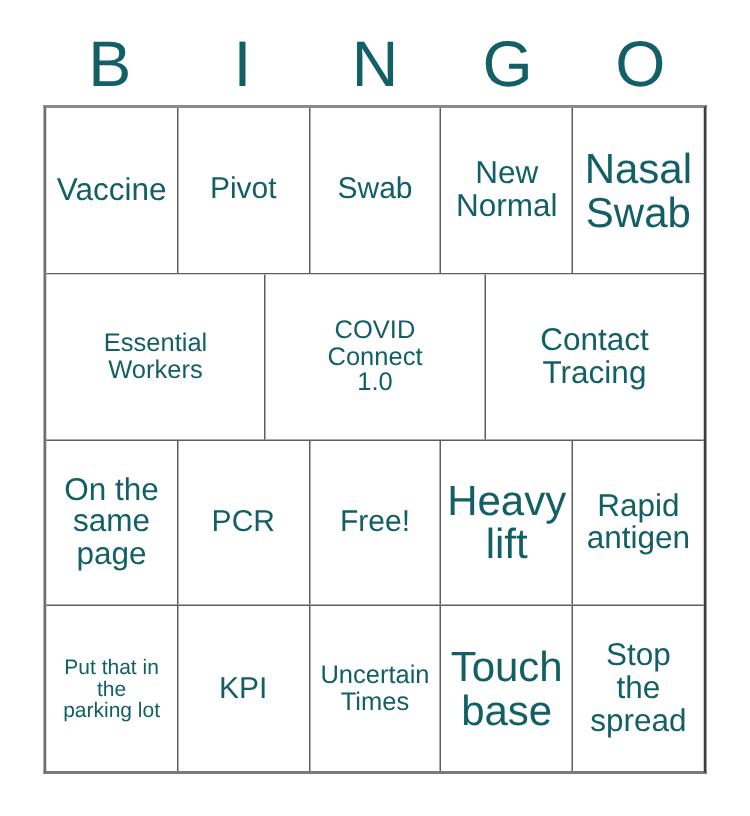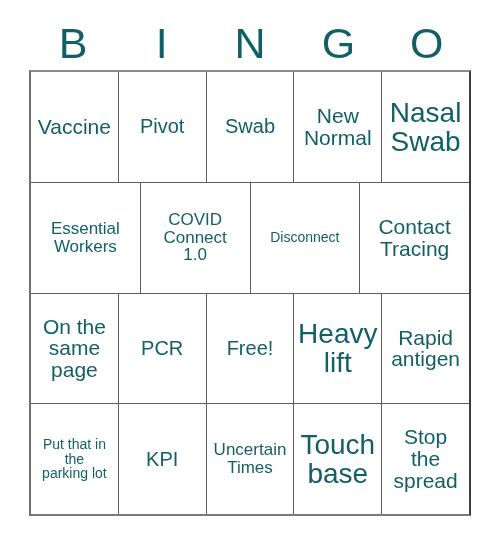--- a/index.html
+++ b/index.html
@@ -141,23 +141,20 @@
         <div class="bingo-cell">
           <span class="cell-text fs-sm">Essential
 Workers</span>
         </div>
         <div class="bingo-cell">
           <span class="cell-text fs-sm">COVID
 Connect
 1.0</span>
         </div>
         <div class="bingo-cell">
-          <span class="cell-text fs-xs">Disconnect</span>
-        </div>
-        <div class="bingo-cell">
           <span class="cell-text fs-md">Contact
 Tracing</span>
         </div>
       </div>
       <div class="bingo-row">
         <div class="bingo-cell">
           <span class="cell-text fs-md">On the
 same
 page</span>
         </div>

